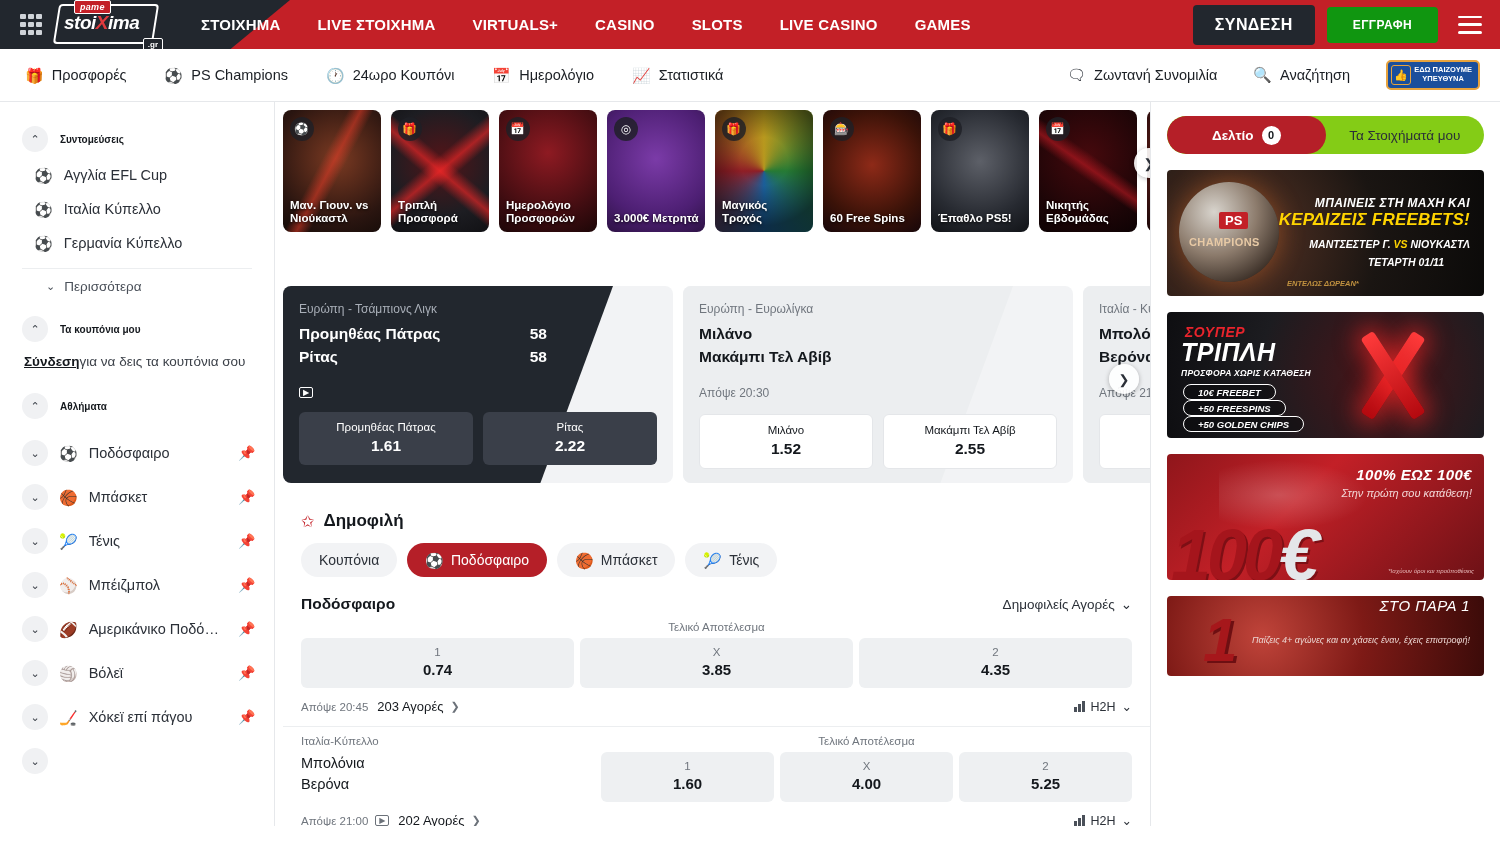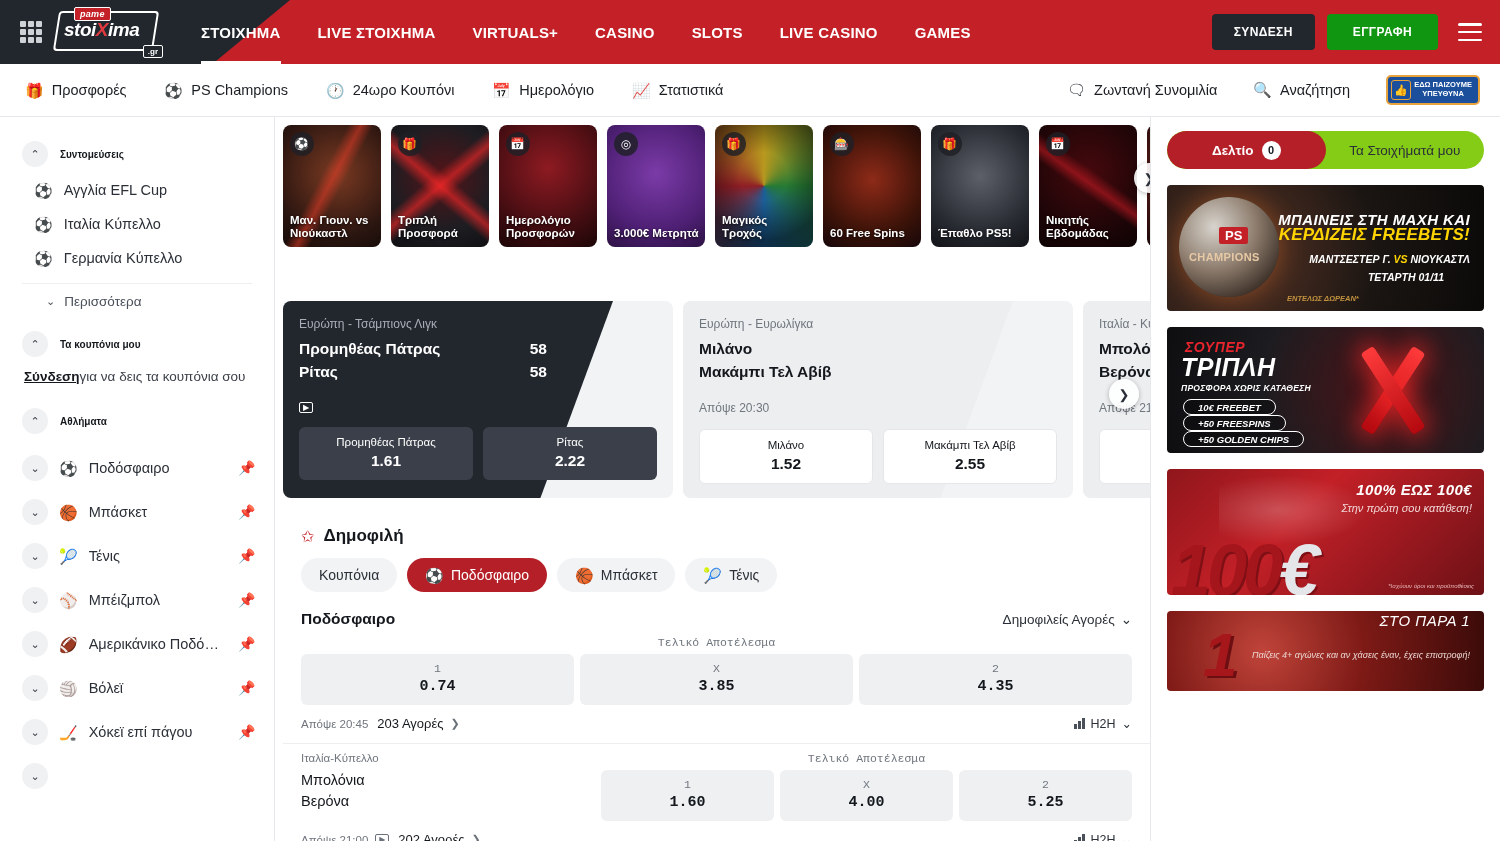--- a/index.html
+++ b/index.html
@@ -5,21 +5,21 @@
   * { box-sizing: border-box; margin: 0; padding: 0; }
   html, body {
     width: 1500px; height: 844px;
     font-family: "Liberation Sans", sans-serif;
     background: #fff; overflow: hidden;
   }
   body { position: relative; }
 
   
   .topbar {
-    height: 64px; background: #c32027; display: flex; align-items: center;
+    height: 49px; background: #c32027; display: flex; align-items: center;
     position: relative; overflow: hidden;
   }
   .topbar-dark {
     position: absolute; left: 0; top: 0; height: 67px; width: 290px;
     background: #22272e;
     clip-path: polygon(0 0, 100% 0, 72% 100%, 0 100%);
   }
   .grid-icon {
     position: relative; z-index: 3; width: 22px; height: 22px; margin-left: 20px;
     display: grid; grid-template-columns: repeat(3,1fr); grid-template-rows: repeat(3,1fr);
@@ -57,21 +57,21 @@
   }
   .mainnav a.active { position: relative; }
   .mainnav a.active::after {
     content: ''; position: absolute; left: 0; right: 0; bottom: -24px; height: 4px; background: #fff;
   }
   .topbar-right {
     margin-left: auto; display: flex; align-items: center; gap: 12px;
     padding-right: 18px; z-index: 3;
   }
   .btn-login {
-    background: #22272e; color: #fff; font-size: 12px; font-weight: bold;
+    background: #22272e; color: #fff; font-size: 16px; font-weight: bold;
     padding: 11px 22px; border-radius: 4px; border: none; cursor: pointer;
     letter-spacing: .4px; font-family: inherit;
   }
   .btn-signup {
     background: #109610; color: #fff; font-size: 12px; font-weight: bold;
     padding: 11px 26px; border-radius: 4px; border: none; cursor: pointer;
     letter-spacing: .4px; font-family: inherit;
   }
   .hamburger { width: 24px; height: 18px; display:flex; flex-direction: column;
     justify-content: space-between; cursor: pointer; margin-left: 8px; }
@@ -214,21 +214,21 @@
     display: flex; align-items: center; padding: 18px 18px 0 18px;
   }
   .sport-title { font-size: 15.5px; font-weight: bold; color: #14181d; }
   .mkt-select { margin-left: auto; font-size: 13.5px; color: #2b3038; cursor: pointer; display:flex; gap:6px; align-items:center;}
 
   .match-row { padding: 8px 18px 0 18px; border-bottom: 1px solid #eceef0; }
   .match-top { display: flex; align-items: flex-start; }
   .match-left { width: 300px; flex: none; }
   .match-league { font-size: 11.5px; color: #70767e; margin-bottom: 6px; }
   .match-team { font-size: 14.5px; color: #14181d; line-height: 1.45; }
-  .match-mid { flex: 1; font-family: Liberation Mono, monospace; }
+  .match-mid { flex: 1; }
   .mkt-name { text-align: center; font-size: 11.5px; color: #70767e; margin-bottom: 5px; }
   .odds3 { display: flex; gap: 6px; }
   .odd3 {
     flex: 1; background: #eef0f2; border-radius: 6px; padding: 8px 0 10px; text-align: center;
     cursor: pointer;
   }
   .odd3 .k { display: block; font-size: 11.5px; color: #70767e; margin-bottom: 3px; }
   .odd3 .v { display: block; font-size: 15px; font-weight: bold; color: #14181d; }
   .match-bottom { display: flex; align-items: center; padding: 11px 0 12px 0; }
   .match-bottom .time { font-size: 11.5px; color: #70767e; }
@@ -270,21 +270,21 @@
     position: absolute; left: 12px; top: 12px; width: 100px; height: 100px; border-radius: 50%;
     background: radial-gradient(circle at 35% 30%, #d8d4cd, #8c7b6c 45%, #3a2e26 80%);
     box-shadow: 0 0 26px rgba(220,110,40,.45);
   }
   .b1 .psbox {
     position:absolute; left: 52px; top: 42px; background:#c32027; color:#fff; font-weight:bold;
     font-size: 13px; padding: 1px 6px; border-radius:2px; z-index:4;
   }
   .b1 .champ { position:absolute; left: 22px; top: 66px; color:#e7c9a5; font-weight:bold;
     font-size: 11px; letter-spacing: .4px; z-index:4; }
-  .b1 .l1 { right: 14px; top: 26px; color:#fff; font-size: 15px; font-weight: bold;
+  .b1 .l1 { right: 14px; top: 26px; color:#fff; font-size: 12px; font-weight: bold;
     font-style: italic; letter-spacing:.4px; }
   .b1 .l2 { right: 14px; top: 40px; color:#ffd400; font-size: 17px; font-weight: bold;
     font-style: italic; letter-spacing: .2px; }
   .b1 .l3 { right: 14px; top: 68px; color:#fff; font-size: 10.5px; font-weight: bold;
     font-style: italic; }
   .b1 .l3 .vs { color:#ffd400; }
   .b1 .l4 { right: 40px; top: 86px; color:#fff; font-size: 10.5px; font-weight: bold;
     font-style: italic; }
   .b1 .l5 { left: 120px; bottom: 8px; color:#c0913f; font-size: 7.5px; font-weight:bold;
     font-style: italic; }

